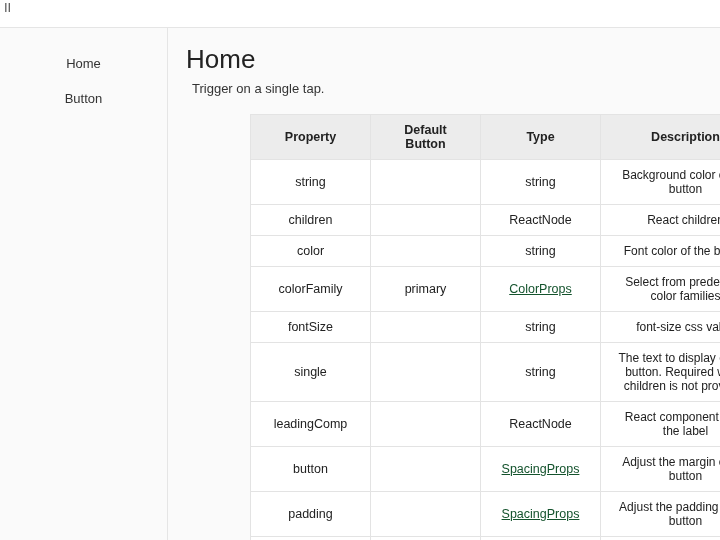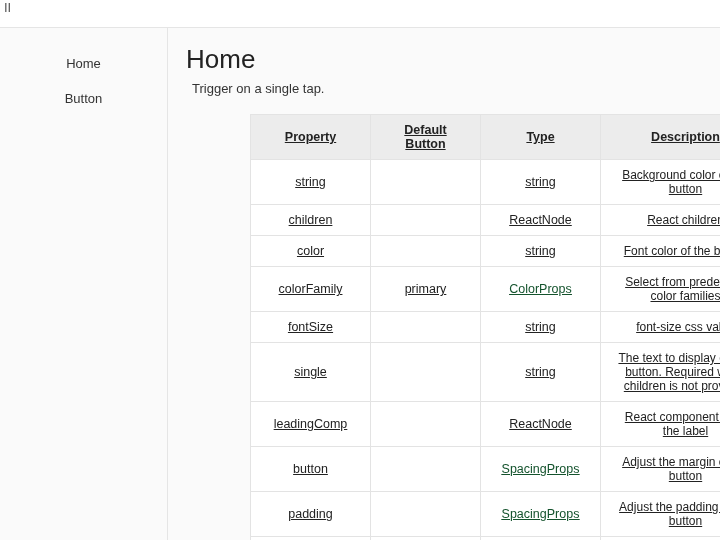--- a/index.html
+++ b/index.html
@@ -66,21 +66,20 @@
     background: #fff;
     font-size: 12.5px;
   }
   table.props th, table.props td {
     border: 1px solid #e3e3e3;
     text-align: center;
     vertical-align: middle;
     padding: 8px 14px;
     color: #222;
     overflow: hidden;
-    text-decoration: underline;
   }
   table.props th {
     background: #ececec;
     font-weight: 700;
   }
   table.props td.desc {
     font-size: 12px;
     color: #222;
   }
   table.props td a.link {

